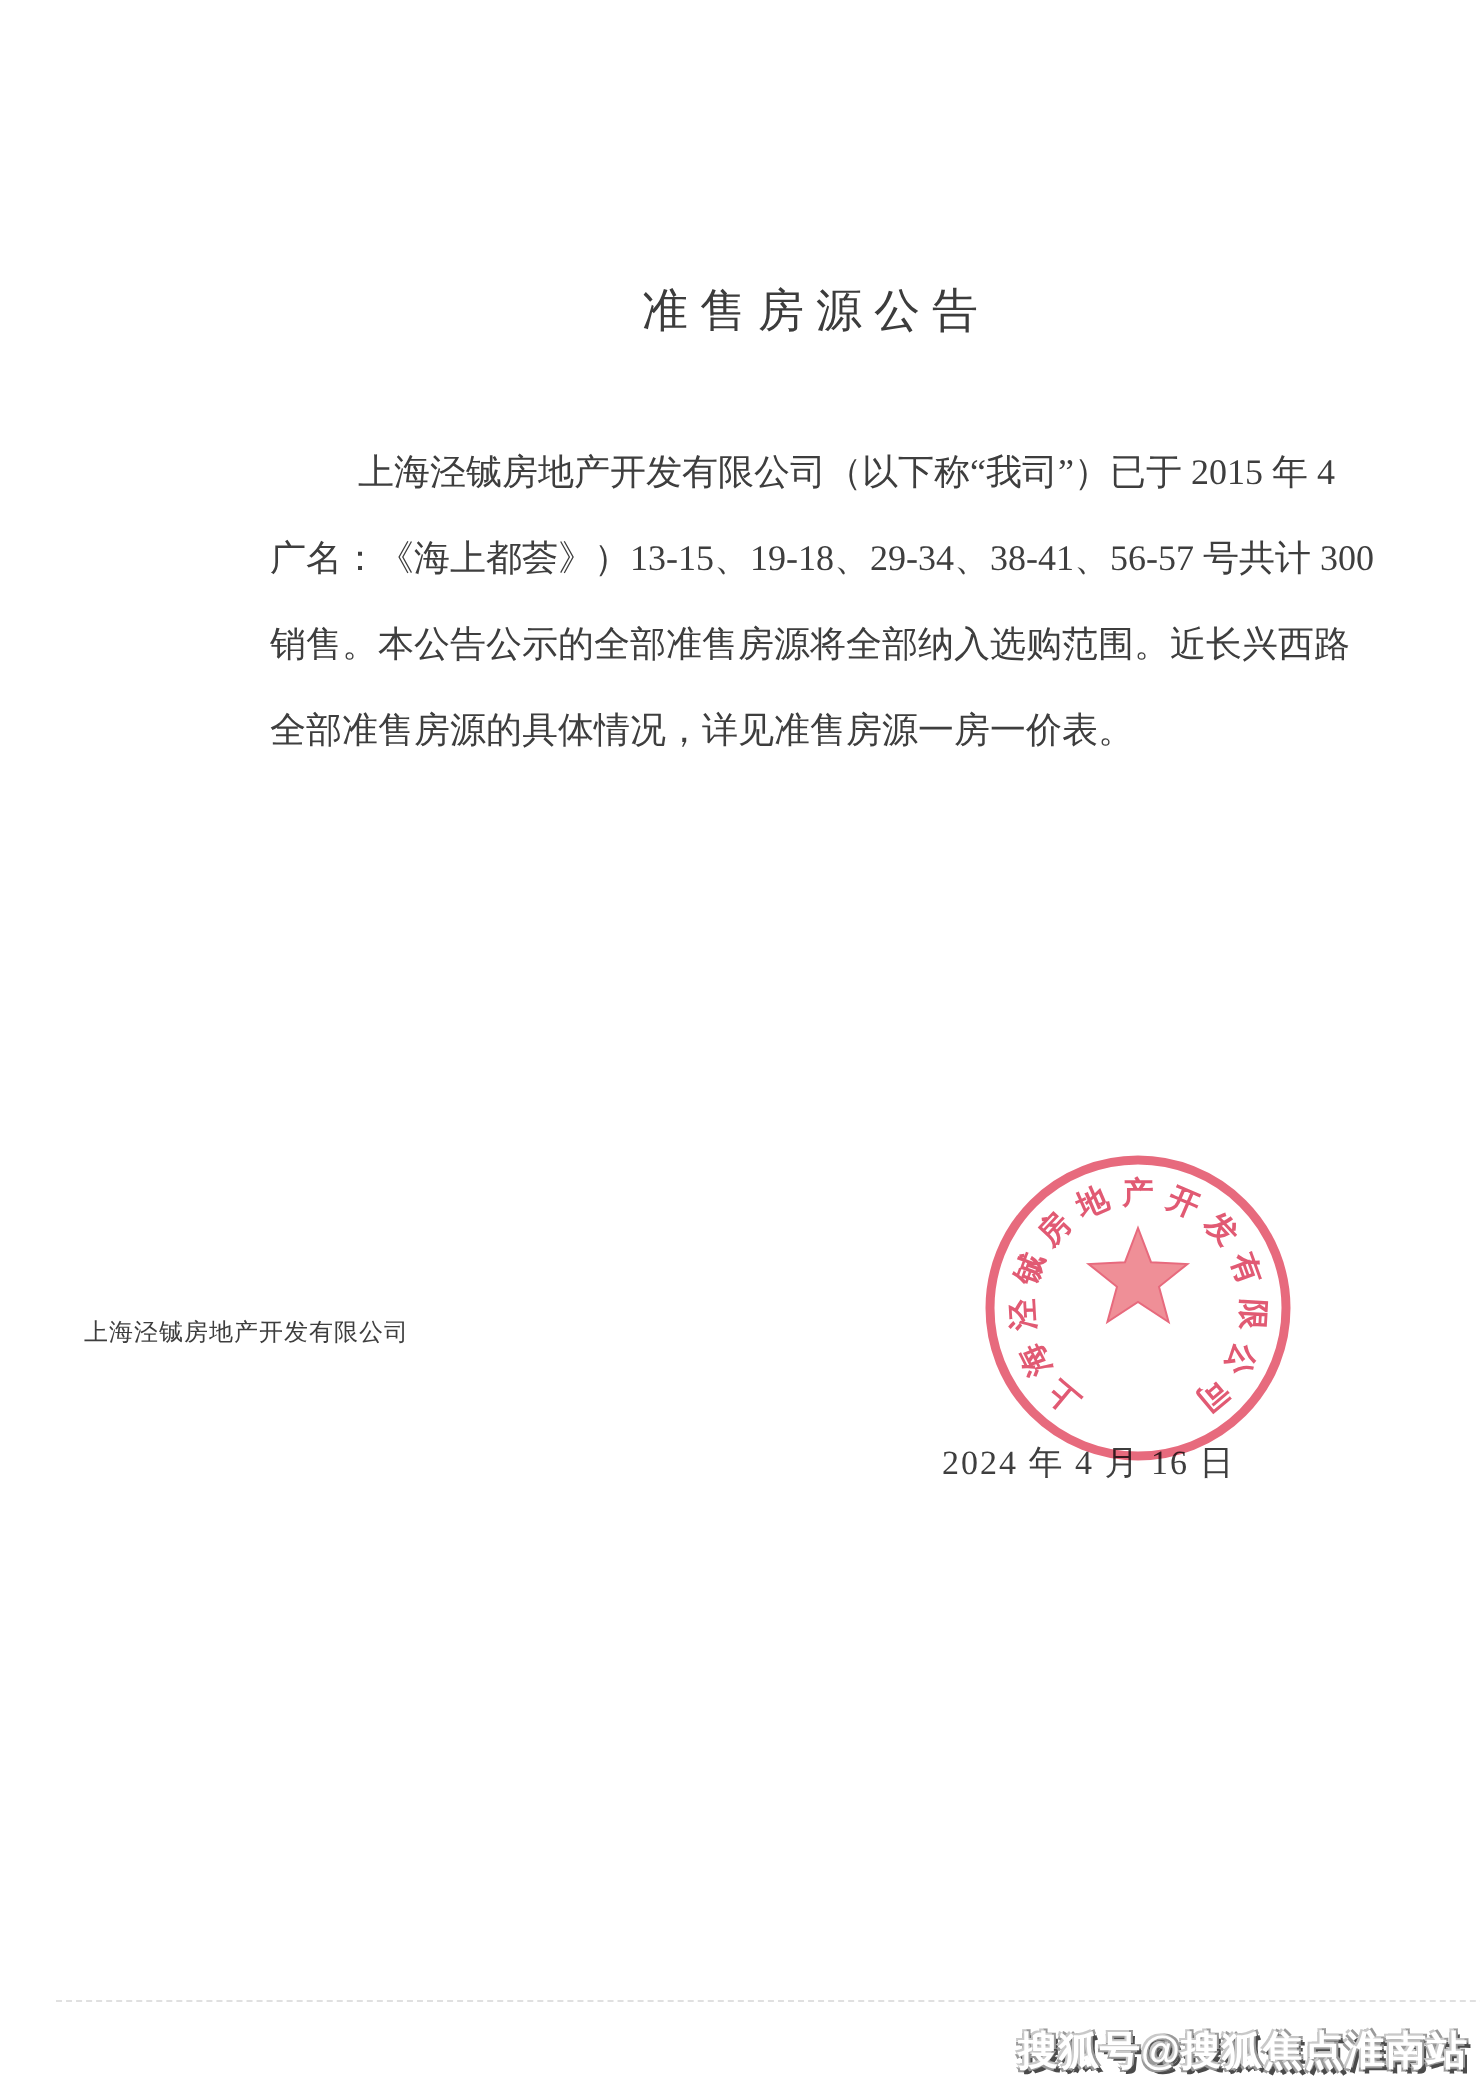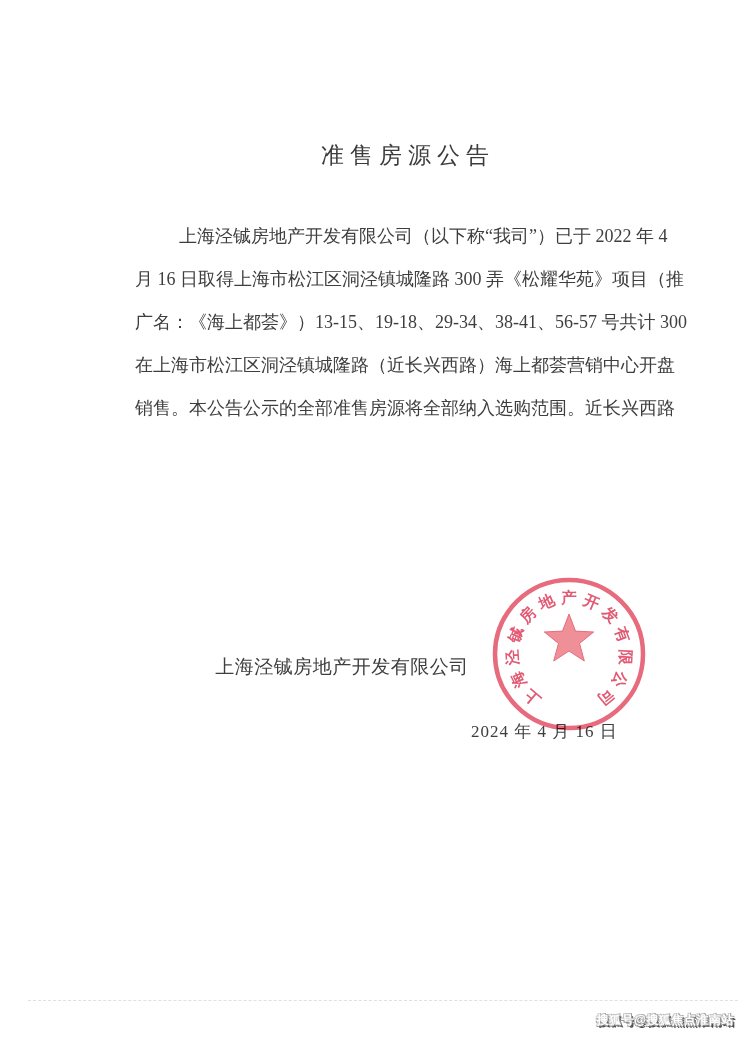--- a/index.html
+++ b/index.html
@@ -51,24 +51,24 @@
   .body-line.first {
     text-indent: 44px;
   }
   .body-line.last {
     text-align: left;
     text-align-last: left;
   }
   .sig-company {
     position: absolute;
     top: 654px;
-    left: 0;
+    left: 14px;
     width: 628px;
-    text-align: center;
-    font-size: 19px;
+    text-align: left;
+    font-size: 12px;
     line-height: 25px;
     color: #3e3e3e;
     letter-spacing: 0.5px;
   }
   .sig-date {
     position: absolute;
     top: 719px;
     left: 443px;
     font-size: 17px;
     line-height: 25px;
@@ -82,21 +82,21 @@
     width: 174px;
     height: 174px;
     mix-blend-mode: multiply;
     opacity: 0.88;
   }
   .watermark {
     position: absolute;
     top: 1012px;
     right: 6px;
     font-family: "Liberation Sans", sans-serif;
-    font-size: 12px;
+    font-size: 20px;
     font-weight: bold;
     letter-spacing: 0.5px;
     color: #ffffff;
     text-shadow:
       -1px -1px 0 #c9c9c9,
        1px -1px 0 #9a9a9a,
       -1px  1px 0 #9a9a9a,
        2px  2px 0 #4a4a4a,
        1px  1px 0 #5a5a5a;
   }
@@ -119,25 +119,24 @@
   }
 </style>
 </head>
 <body>
 
 <div class="page">
 
   <div class="doc-title">准售房源公告</div>
 
   <div class="body-text">
-    <div class="body-line first">上海泾铖房地产开发有限公司（以下称“我司”）已于 2022 年 4</div>
-    <div class="body-line">月 16 日取得上海市松江区洞泾镇城隆路 300 弄《松耀华苑》项目（推</div>
+    <div class="body-line first">上海泾铖房地产开发有限公司（以下称“我司”）已于 2015 年 4</div>
     <div class="body-line">广名：《海上都荟》）13-15、19-18、29-34、38-41、56-57 号共计 300</div>
-    <div class="body-line">在上海市松江区洞泾镇城隆路（近长兴西路）海上都荟营销中心开盘</div>
     <div class="body-line">销售。本公告公示的全部准售房源将全部纳入选购范围。近长兴西路</div>
+    <div class="body-line last">全部准售房源的具体情况，详见准售房源一房一价表。</div>
   </div>
 
   <div class="sig-company">上海泾铖房地产开发有限公司</div>
 
   <div class="sig-date">2024 年 4 月 16 日</div>
 
   <div class="seal">
     <svg id="seal-svg" width="174" height="174" viewBox="0 0 174 174">
       <circle id="seal-ring" cx="87" cy="88" r="74" fill="none" stroke-width="4.5" stroke="#e4556b"></circle>
       <polygon id="seal-star" points="87,48 93.5,65.1 111.7,66.0 97.5,77.4 102.3,95.0 87,85 71.7,95.0 76.5,77.4 62.3,66.0 80.5,65.1" stroke-width="1" fill="#ed8089" stroke="#e4556b"></polygon>

